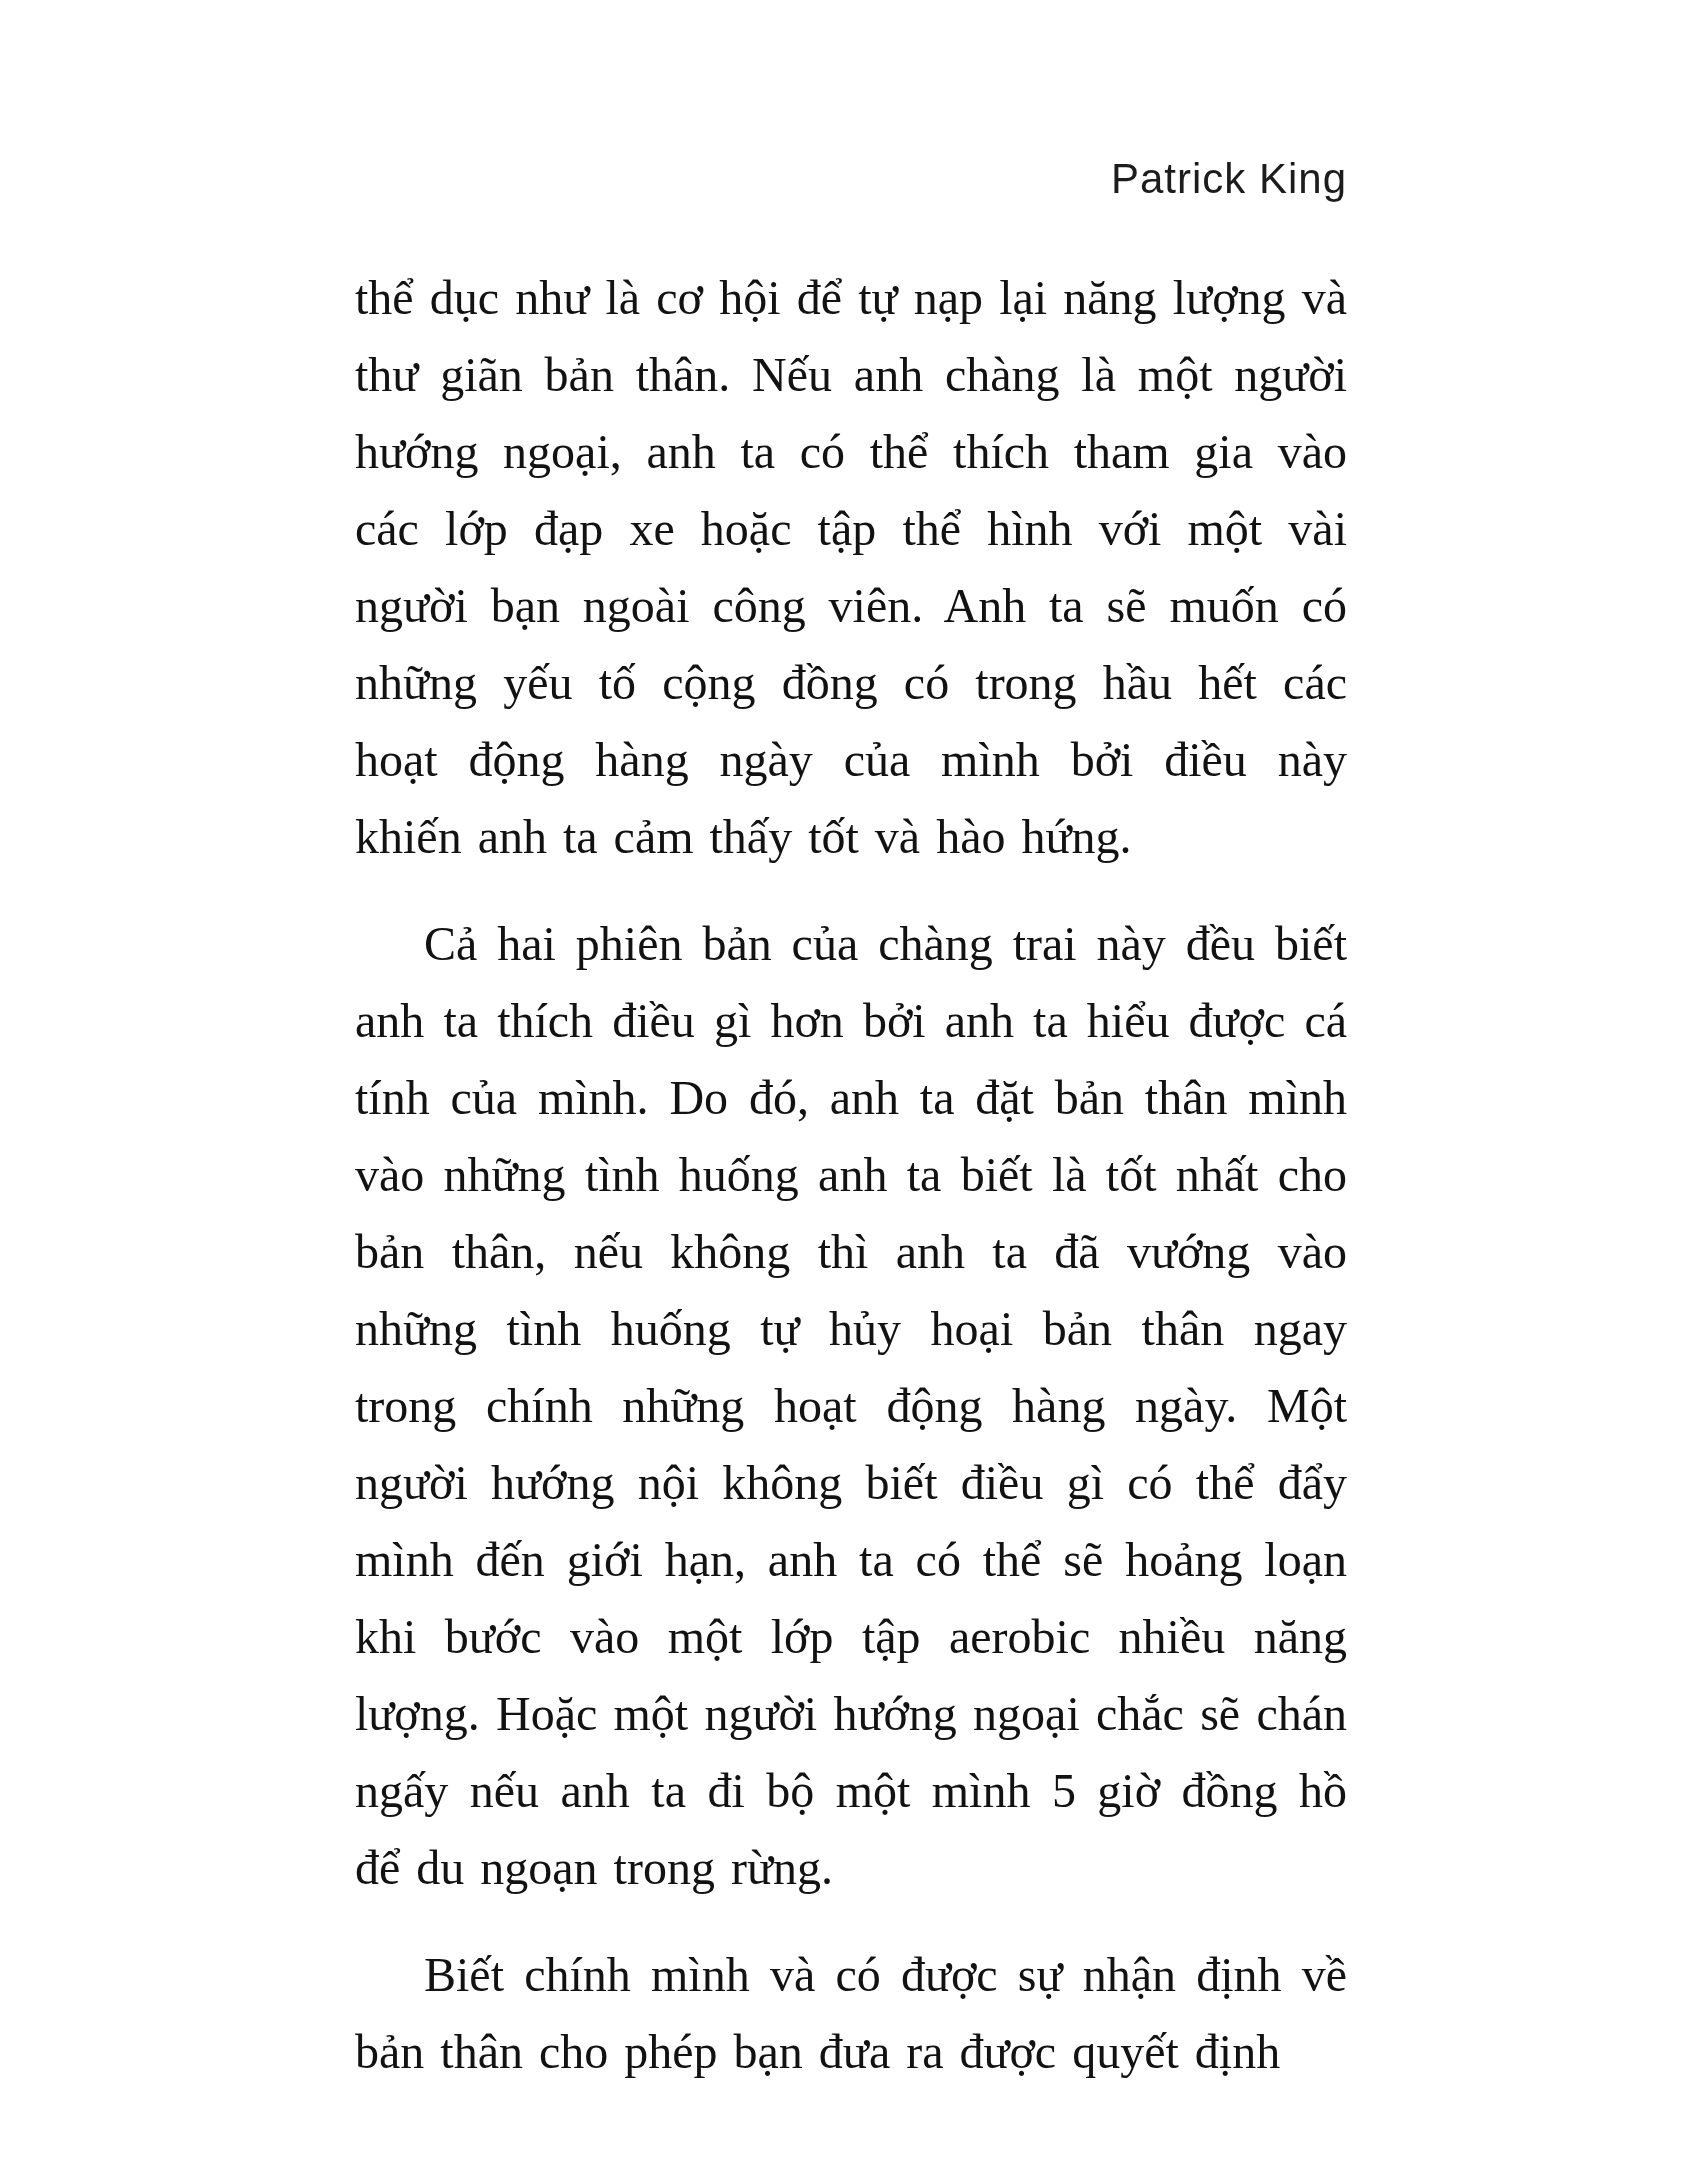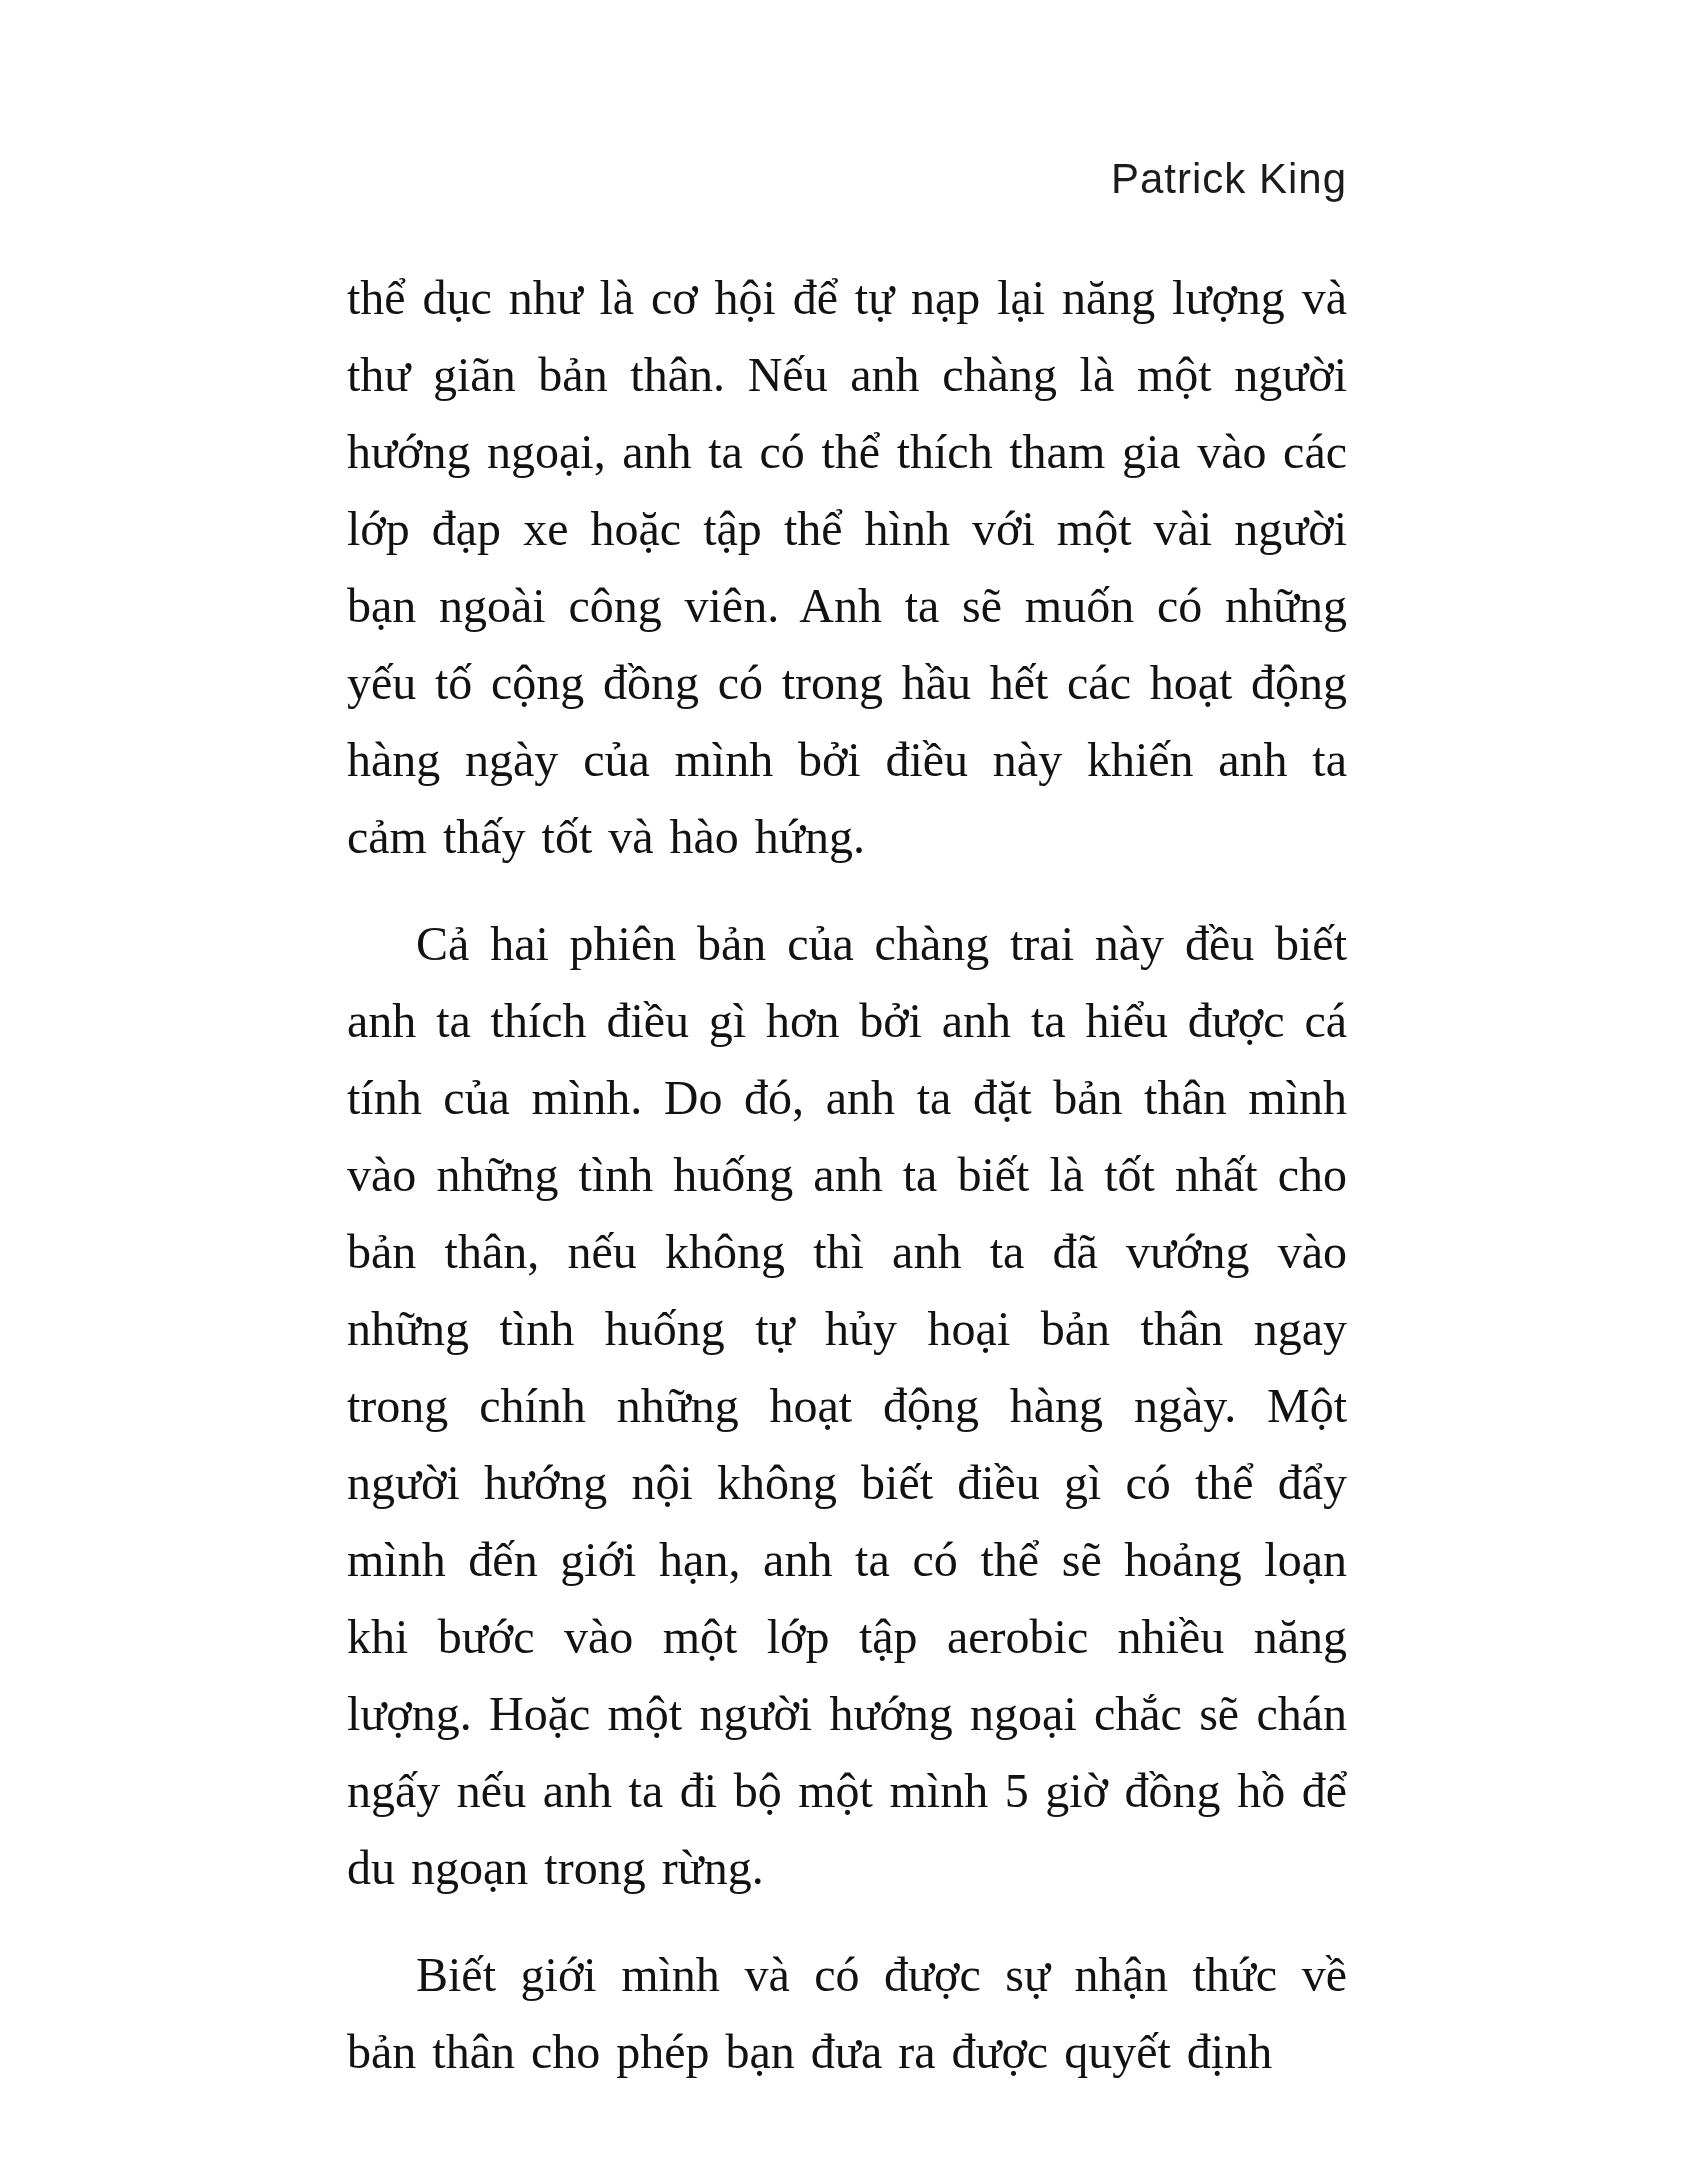--- a/index.html
+++ b/index.html
@@ -34,21 +34,21 @@
     left: 347px;
     width: 1000px;
   }
   .para {
     font-family: "Liberation Serif", serif;
     font-size: 48px;
     line-height: 77px;
     color: #121212;
     text-align: justify;
     text-justify: inter-word;
-    margin: 0 0 30px 0;
+    margin: 0 0 30px 8px;
     text-indent: 69px;
     word-spacing: 4px;
   }
   .para.no-indent {
     text-indent: 0;
   }
   .page-number {
     position: absolute;
     top: 1978px;
     left: 347px;
@@ -63,18 +63,18 @@
 </head>
 <body>
 
 <div class="page">
 
   <div class="running-header">Patrick King</div>
 
   <div class="body-text">
     <p class="para no-indent">thể dục như là cơ hội để tự nạp lại năng lượng và thư giãn bản thân. Nếu anh chàng là một người hướng ngoại, anh ta có thể thích tham gia vào các lớp đạp xe hoặc tập thể hình với một vài người bạn ngoài công viên. Anh ta sẽ muốn có những yếu tố cộng đồng có trong hầu hết các hoạt động hàng ngày của mình bởi điều này khiến anh ta cảm thấy tốt và hào hứng.</p>
     <p class="para">Cả hai phiên bản của chàng trai này đều biết anh ta thích điều gì hơn bởi anh ta hiểu được cá tính của mình. Do đó, anh ta đặt bản thân mình vào những tình huống anh ta biết là tốt nhất cho bản thân, nếu không thì anh ta đã vướng vào những tình huống tự hủy hoại bản thân ngay trong chính những hoạt động hàng ngày. Một người hướng nội không biết điều gì có thể đẩy mình đến giới hạn, anh ta có thể sẽ hoảng loạn khi bước vào một lớp tập aerobic nhiều năng lượng. Hoặc một người hướng ngoại chắc sẽ chán ngấy nếu anh ta đi bộ một mình 5 giờ đồng hồ để du ngoạn trong rừng.</p>
-    <p class="para">Biết giới mình và có được sự nhận thức về bản thân cho phép bạn đưa ra được quyết định</p>
+    <p class="para">Biết chính mình và có được sự nhận định về bản thân cho phép bạn đưa ra được quyết định</p>
   </div>
 
 
 </div>
 
 
 </body></html>

